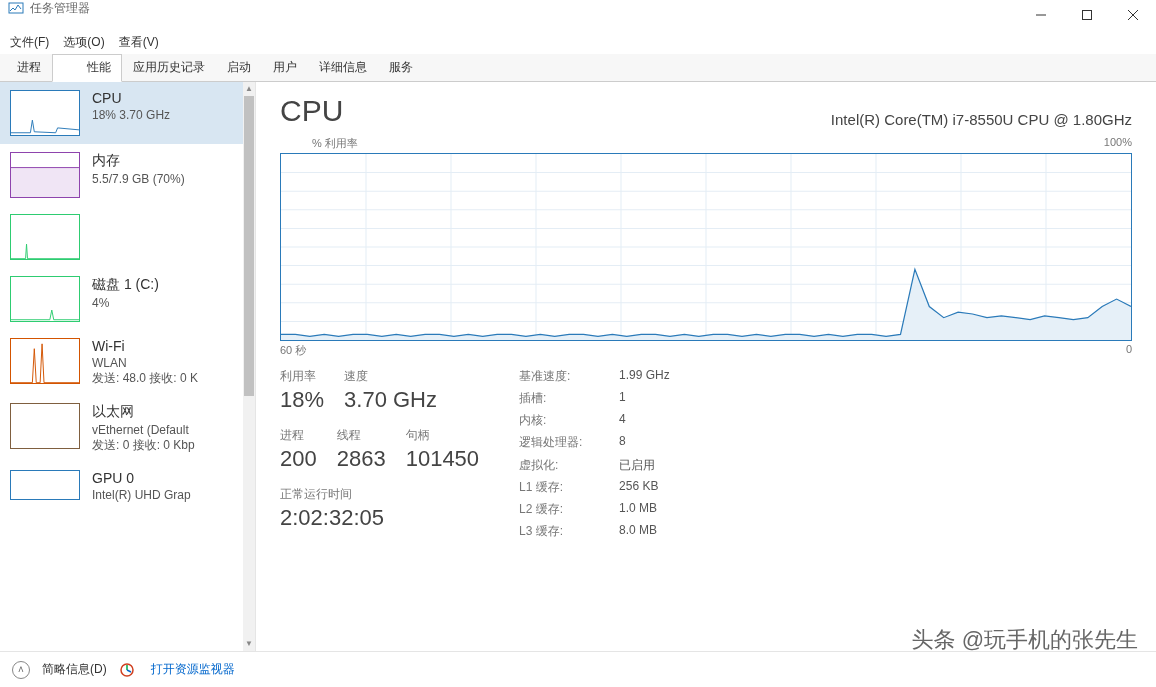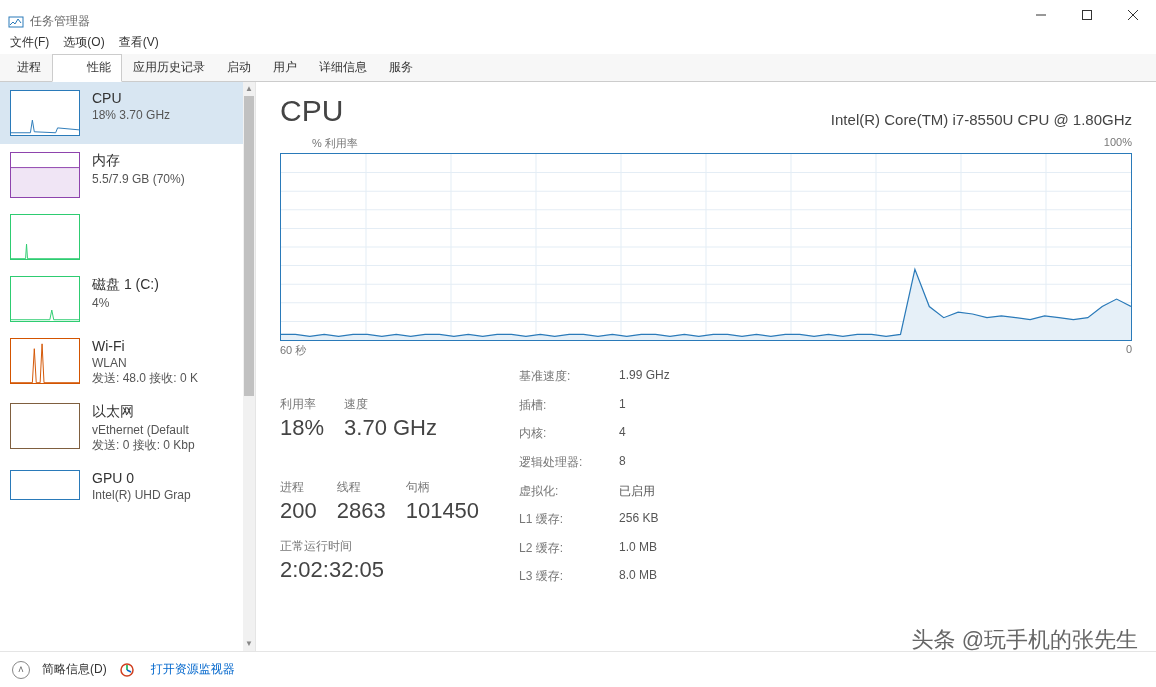--- a/index.html
+++ b/index.html
@@ -1,18 +1,18 @@
 <!DOCTYPE html>
 <html><head>
 <meta charset="utf-8">
 <style>
 * { margin: 0; padding: 0; box-sizing: border-box; font-family: "Microsoft YaHei", "Segoe UI", sans-serif; }
 body { background: #fff; width: 1156px; height: 687px; overflow: hidden; position: relative; }
 
-.titlebar { height: 30px; display: flex; align-items: flex-end; padding: 0 0 0 8px; }
+.titlebar { height: 30px; display: flex; align-items: flex-start; padding: 0 0 0 8px; }
 .titlebar .app-icon { width: 16px; height: 16px; margin-right: 6px; }
 .titlebar .title { font-size: 12px; color: #666; flex: 1; }
 .titlebar .win-controls { display: flex; }
 .titlebar .win-btn { width: 46px; height: 30px; display: flex; align-items: center; justify-content: center; color: #333; }
 
 .menubar { height: 24px; display: flex; align-items: center; padding: 0 10px; gap: 14px; font-size: 12px; color: #333; }
 .menubar span { cursor: default; }
 
 .tabbar { height: 28px; display: flex; align-items: flex-end; border-bottom: 1px solid #ccc; padding: 0 6px; font-size: 12px; background: #f7f7f7;}
 .tabbar .tab { padding: 4px 10px 5px; border: 1px solid transparent; position: relative; bottom: -1px; cursor: default; color: #333; }
@@ -38,21 +38,21 @@
 .hdr .h-sub { font-size: 15px; color: #444; }
 .chart-labels { display: flex; justify-content: space-between; font-size: 11px; color: #777; margin-bottom: 2px; margin-left: 32px; }
 .chart-box { height: 188px; border: 1px solid #2a7ab9; position: relative; background: #fff; overflow: hidden; }
 .chart-box svg { position: absolute; inset: 0; width: 100%; height: 100%; }
 .grid line { stroke: #e4edf5; stroke-width: 1; }
 .chart-bottom { display: flex; justify-content: space-between; font-size: 11px; color: #777; margin: 2px 0 10px; text-align: center; }
 
 .stats { display: flex; gap: 40px; }
 .block .lbl { font-size: 12px; color: #777; }
 .block .val { font-size: 22px; color: #444; margin: 2px 0 10px; }
-.row-stats { display: flex; gap: 20px; margin-bottom: 4px; margin-top: 28px; }
+.row-stats { display: flex; gap: 20px; margin-bottom: 4px; }
 .kv-table { display: grid; grid-template-columns: 100px 100px; row-gap: 4px; font-size: 12px; color: #555; }
 .kv-table .k { color: #777; }
 
 .footer { height: 36px; border-top: 1px solid #e5e5e5; display: flex; align-items: center; padding: 0 12px; gap: 12px; font-size: 12px; }
 .footer .collapse { width: 18px; height: 18px; border: 1px solid #888; border-radius: 50%; display: flex; align-items: center; justify-content: center; font-size: 10px; color: #666; }
 .footer .link { color: #0066cc; display: flex; align-items: center; gap: 16px; }
 .footer .rm-icon { width: 16px; height: 16px; }
 
 .watermark { position: absolute; right: 18px; bottom: 32px; font-size: 22px; color: #666; font-weight: 500; text-shadow: 0 0 2px #fff; pointer-events: none;}
 </style>

